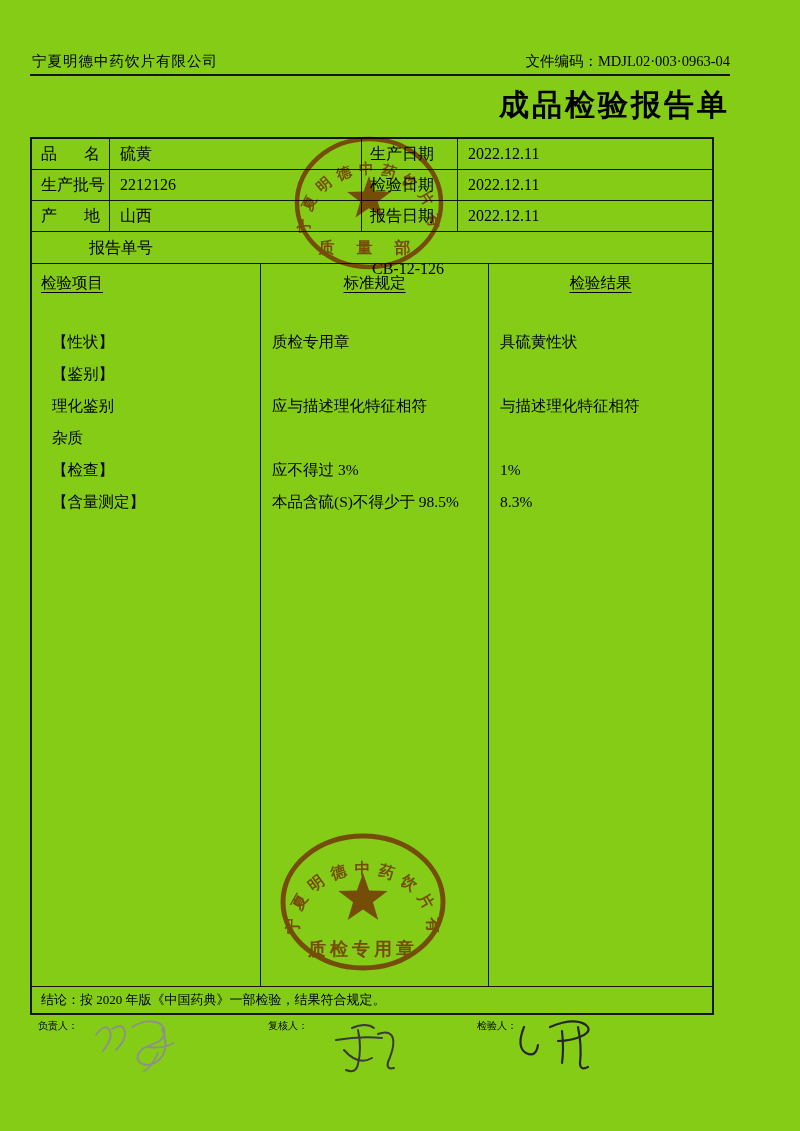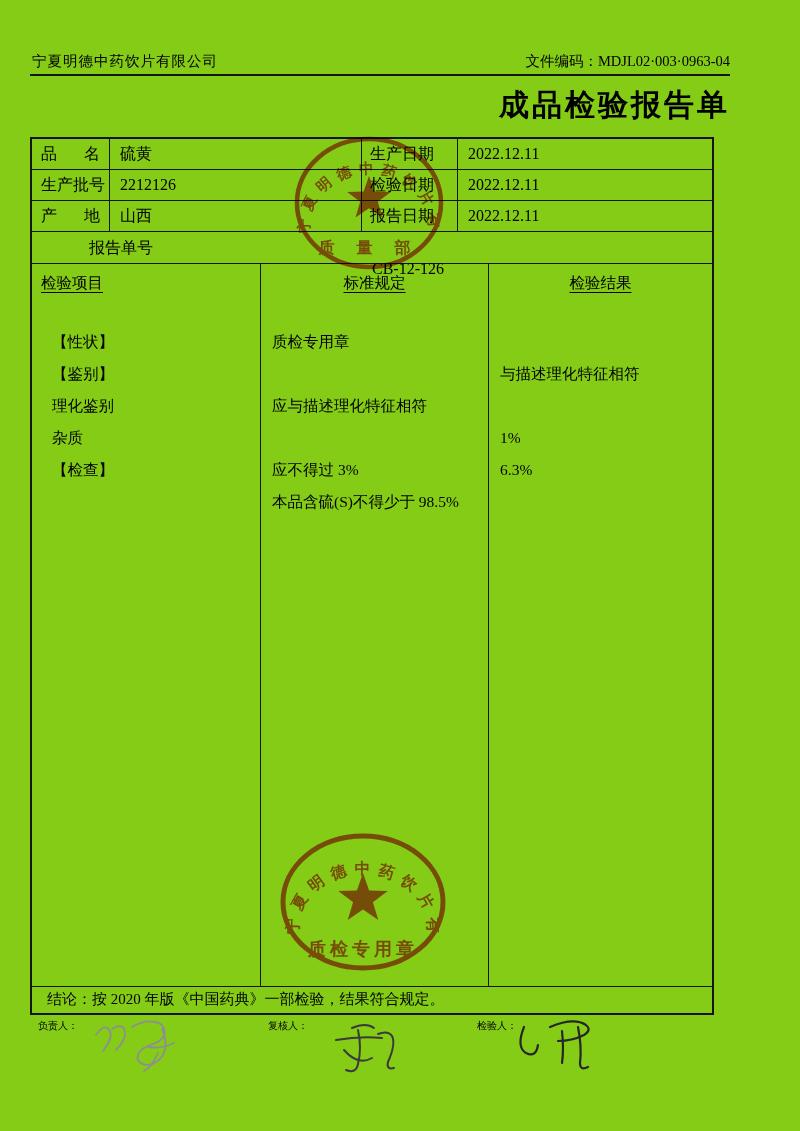--- a/index.html
+++ b/index.html
@@ -35,21 +35,21 @@
   .res-col-2 { width:228px; border-right:1px solid #151515; }
   .res-col-3 { flex:1; }
   .res-head { height:62px; padding-top:9px; font-size:15.5px; }
   .res-head span { text-decoration:underline; text-underline-offset:4px; }
   .res-head-left { padding-left:9px; }
   .res-head-center { text-align:center; }
   .res-line { height:32px; line-height:32px; font-size:15.5px; white-space:nowrap; }
   .res-col-1 .res-line { padding-left:20px; }
   .res-col-2 .res-line, .res-col-3 .res-line { padding-left:11px; }
   
-  .conclusion-row { height:26px; line-height:25px; font-size:15px; padding-left:15px; white-space:nowrap; }
+  .conclusion-row { height:26px; line-height:25px; font-size:13px; padding-left:9px; white-space:nowrap; }
   
   .sig-label { position:absolute; top:1019px; font-size:10px; }
   .sig-label-1 { left:38px; }
   .sig-label-2 { left:268px;font-family:Liberation Mono, monospace; }
   .sig-label-3 { left:477px; }
   .sig-svg { position:absolute; }
   
   .stamp { position:absolute; mix-blend-mode:multiply; opacity:0.88; }
 </style>
 </head>
@@ -87,37 +87,39 @@
     </div>
 
     <div class="main-section">
       <div class="res-col res-col-1">
         <div class="res-head res-head-left"><span>检验项目</span></div>
         <div class="res-line">【性状】</div>
         <div class="res-line">【鉴别】</div>
         <div class="res-line">理化鉴别</div>
         <div class="res-line">杂质</div>
         <div class="res-line">【检查】</div>
+        <div class="res-line">【含量测定】</div>
       </div>
       <div class="res-col res-col-2">
         <div class="res-head res-head-center"><span>标准规定</span></div>
         <div class="res-line">质检专用章</div>
         <div class="res-line"></div>
         <div class="res-line">应与描述理化特征相符</div>
         <div class="res-line"></div>
         <div class="res-line">应不得过 3%</div>
         <div class="res-line">本品含硫(S)不得少于 98.5%</div>
       </div>
       <div class="res-col res-col-3">
         <div class="res-head res-head-center"><span>检验结果</span></div>
+        <div class="res-line">具硫黄性状</div>
         <div class="res-line"></div>
         <div class="res-line">与描述理化特征相符</div>
         <div class="res-line"></div>
         <div class="res-line">1%</div>
-        <div class="res-line">6.3%</div>
+        <div class="res-line">8.3%</div>
       </div>
     </div>
 
     <div class="conclusion-row">
       <span>结论：按 2020 年版《中国药典》一部检验，结果符合规定。</span>
     </div>
   </div>
 
   <div class="sig-label sig-label-1">负责人：</div>
   <div class="sig-label sig-label-2">复核人：</div>

